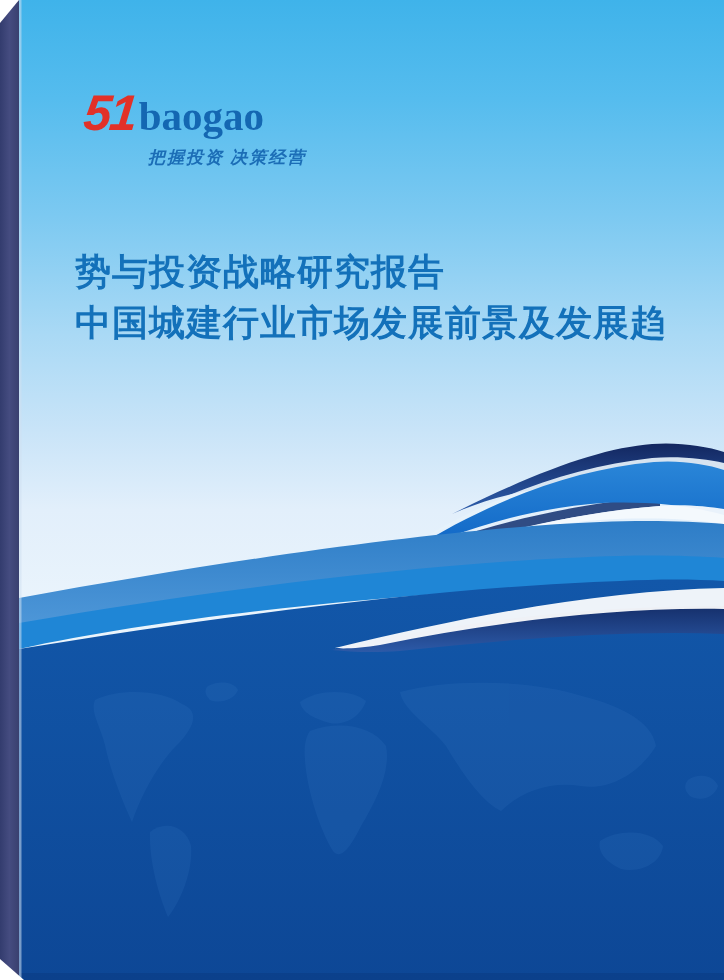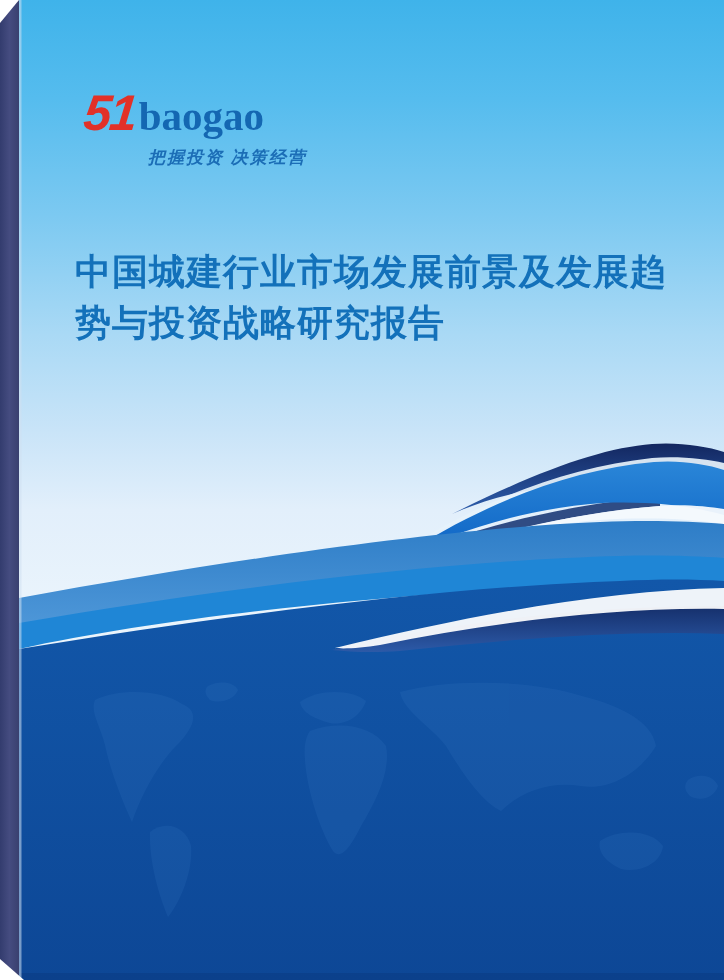--- a/index.html
+++ b/index.html
@@ -26,21 +26,21 @@
     transform:skewX(-6deg);
     line-height:1;
   }
   .logo-name{
     font-size:41px;font-weight:bold;
     color:#1467b2;line-height:1;margin-left:3px;letter-spacing:0px;font-family:Liberation Serif, serif;
   }
   .logo-tagline{
     position:absolute;left:148px;top:146px;
     font-size:17px;font-weight:bold;font-style:italic;
-    color:#1b6db6;letter-spacing:2px;white-space:nowrap;
+    color:#1b6db6;letter-spacing:2px;white-space:nowrap;font-family:Liberation Serif, serif;
   }
 
   
   .title-block{
     position:absolute;left:75px;top:246px;width:610px;
     color:#1371ba;font-weight:bold;
     font-size:36px;line-height:51px;letter-spacing:1px;
   }
 </style>
 </head>
@@ -133,18 +133,18 @@
 
   <div class="content">
 
     <div class="logo-row">
       <span class="logo-mark">51</span>
       <span class="logo-name">baogao</span>
     </div>
     <div class="logo-tagline">把握投资 决策经营</div>
 
     <div class="title-block">
+      <div>势与投资战略研究报告</div>
       <div>中国城建行业市场发展前景及发展趋</div>
-      <div>势与投资战略研究报告</div>
     </div>
 
   </div>
 </div>
 
 </body></html>

